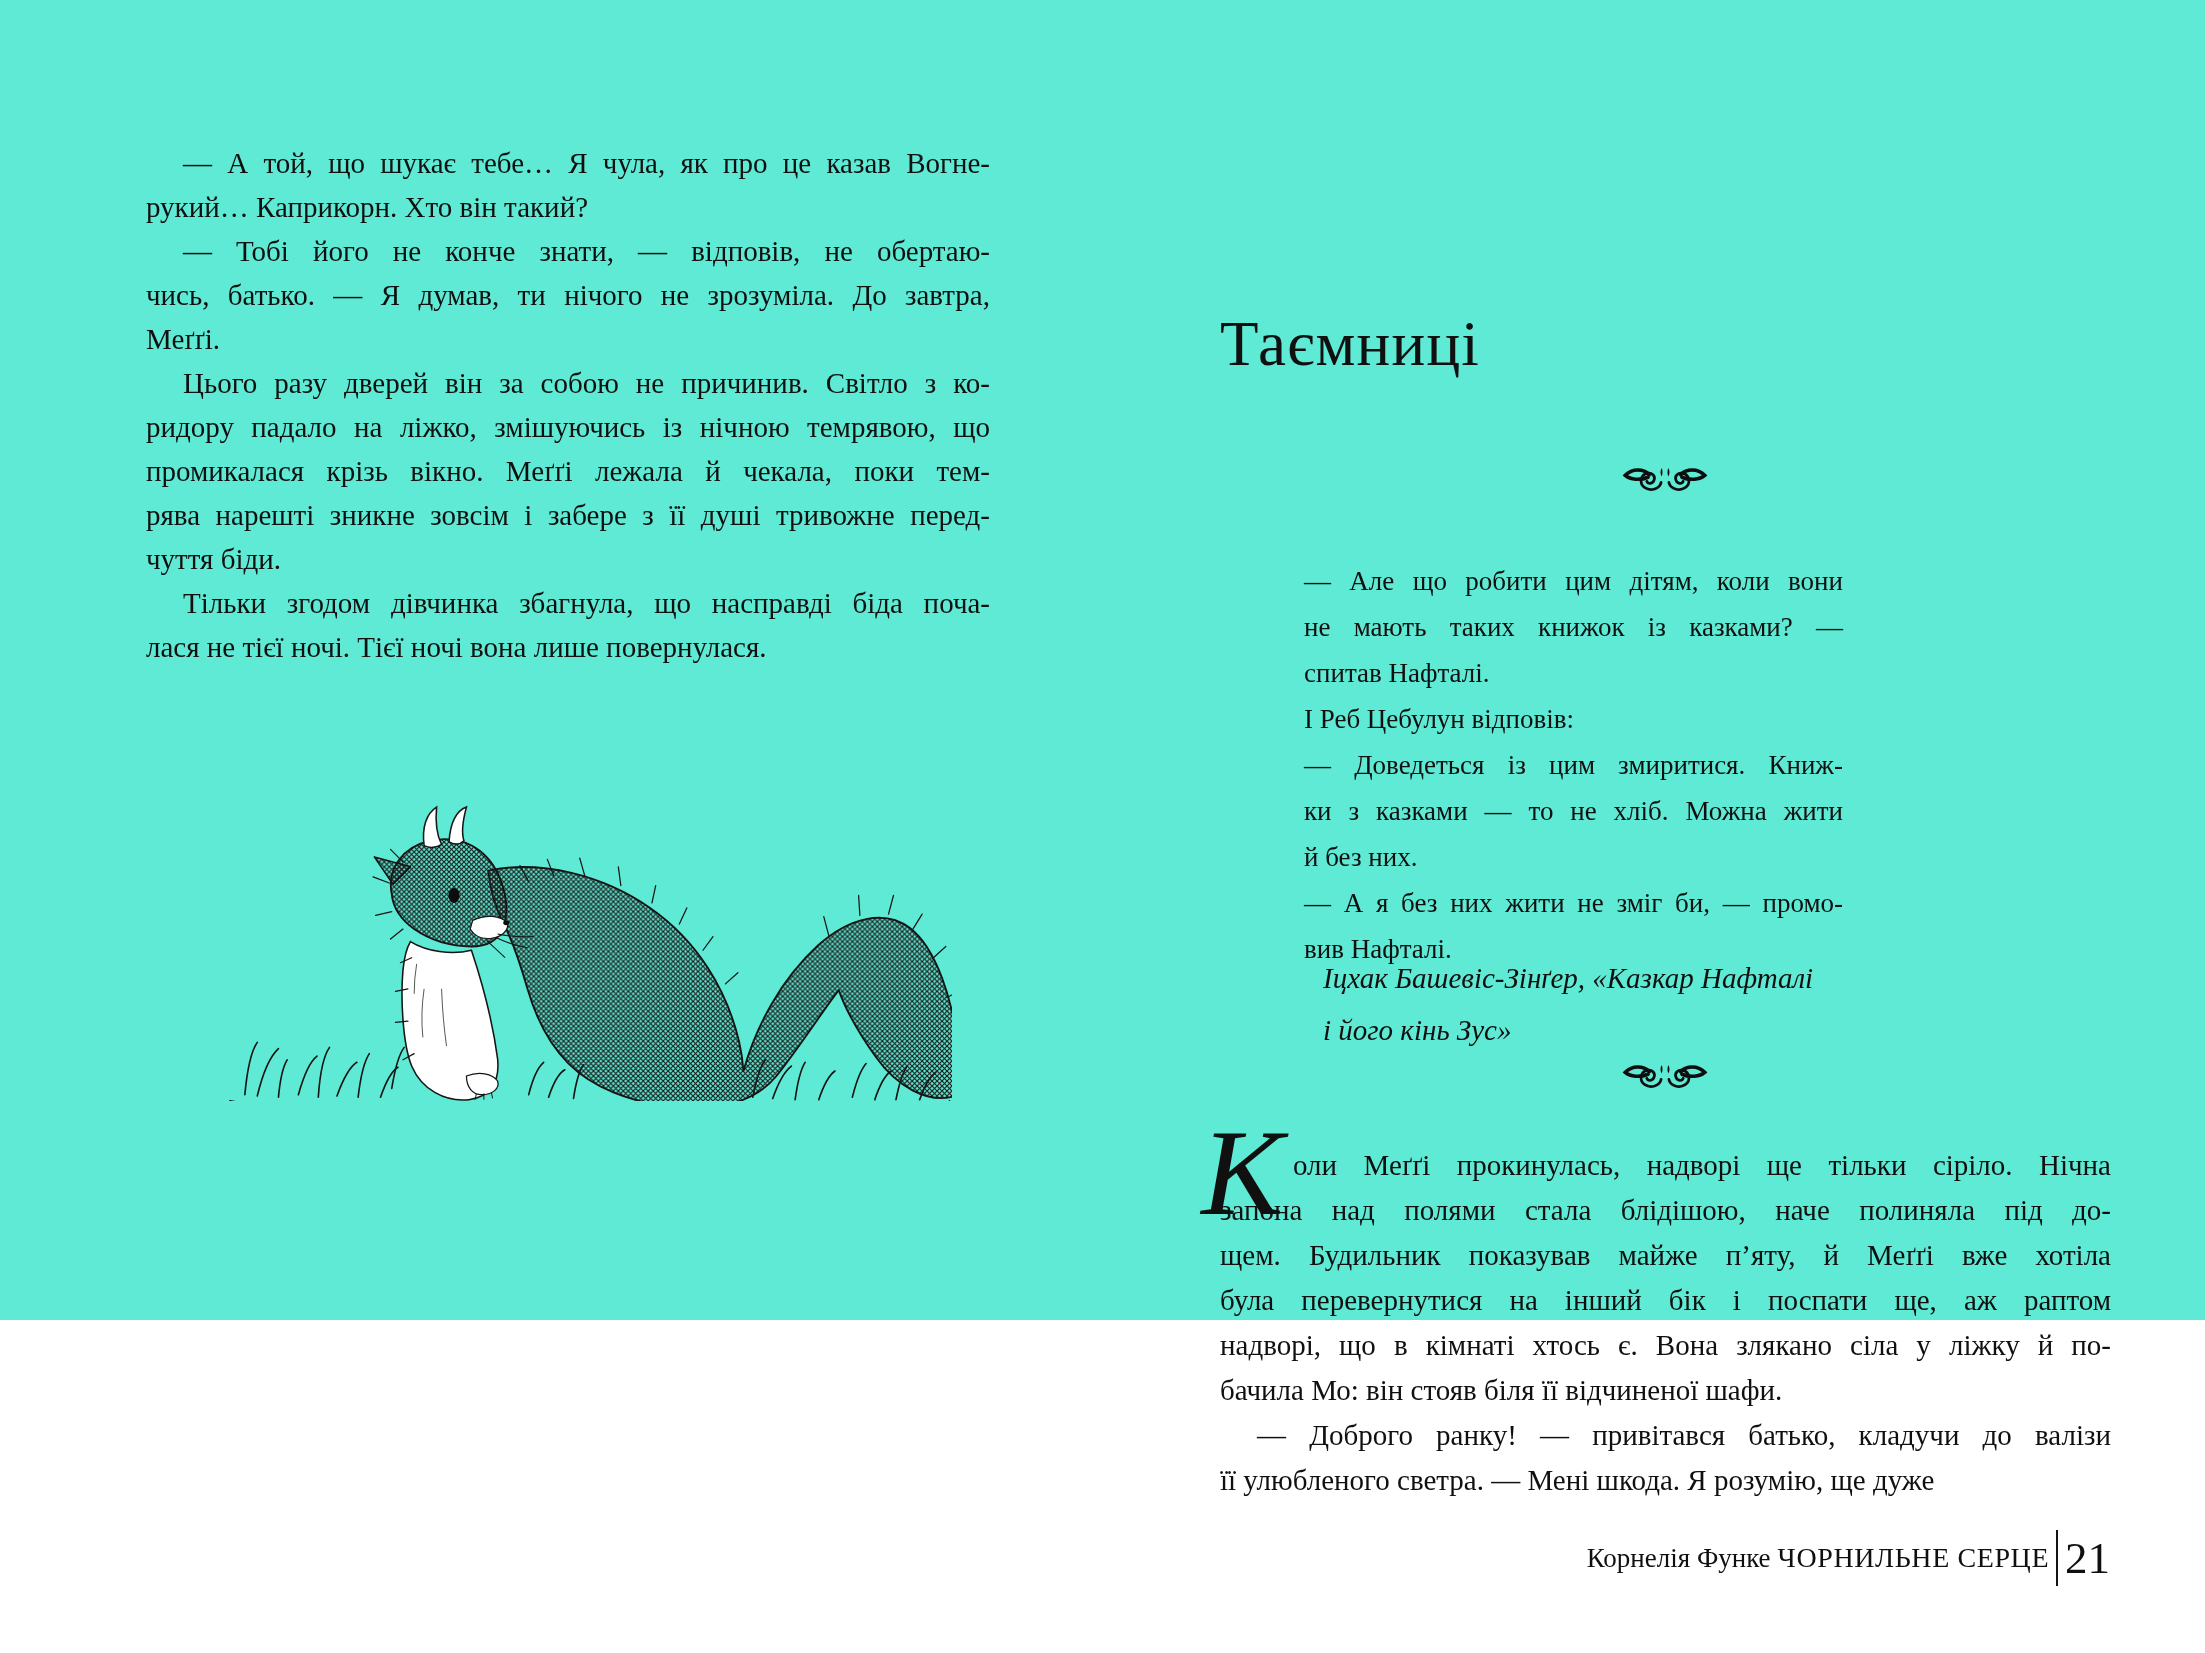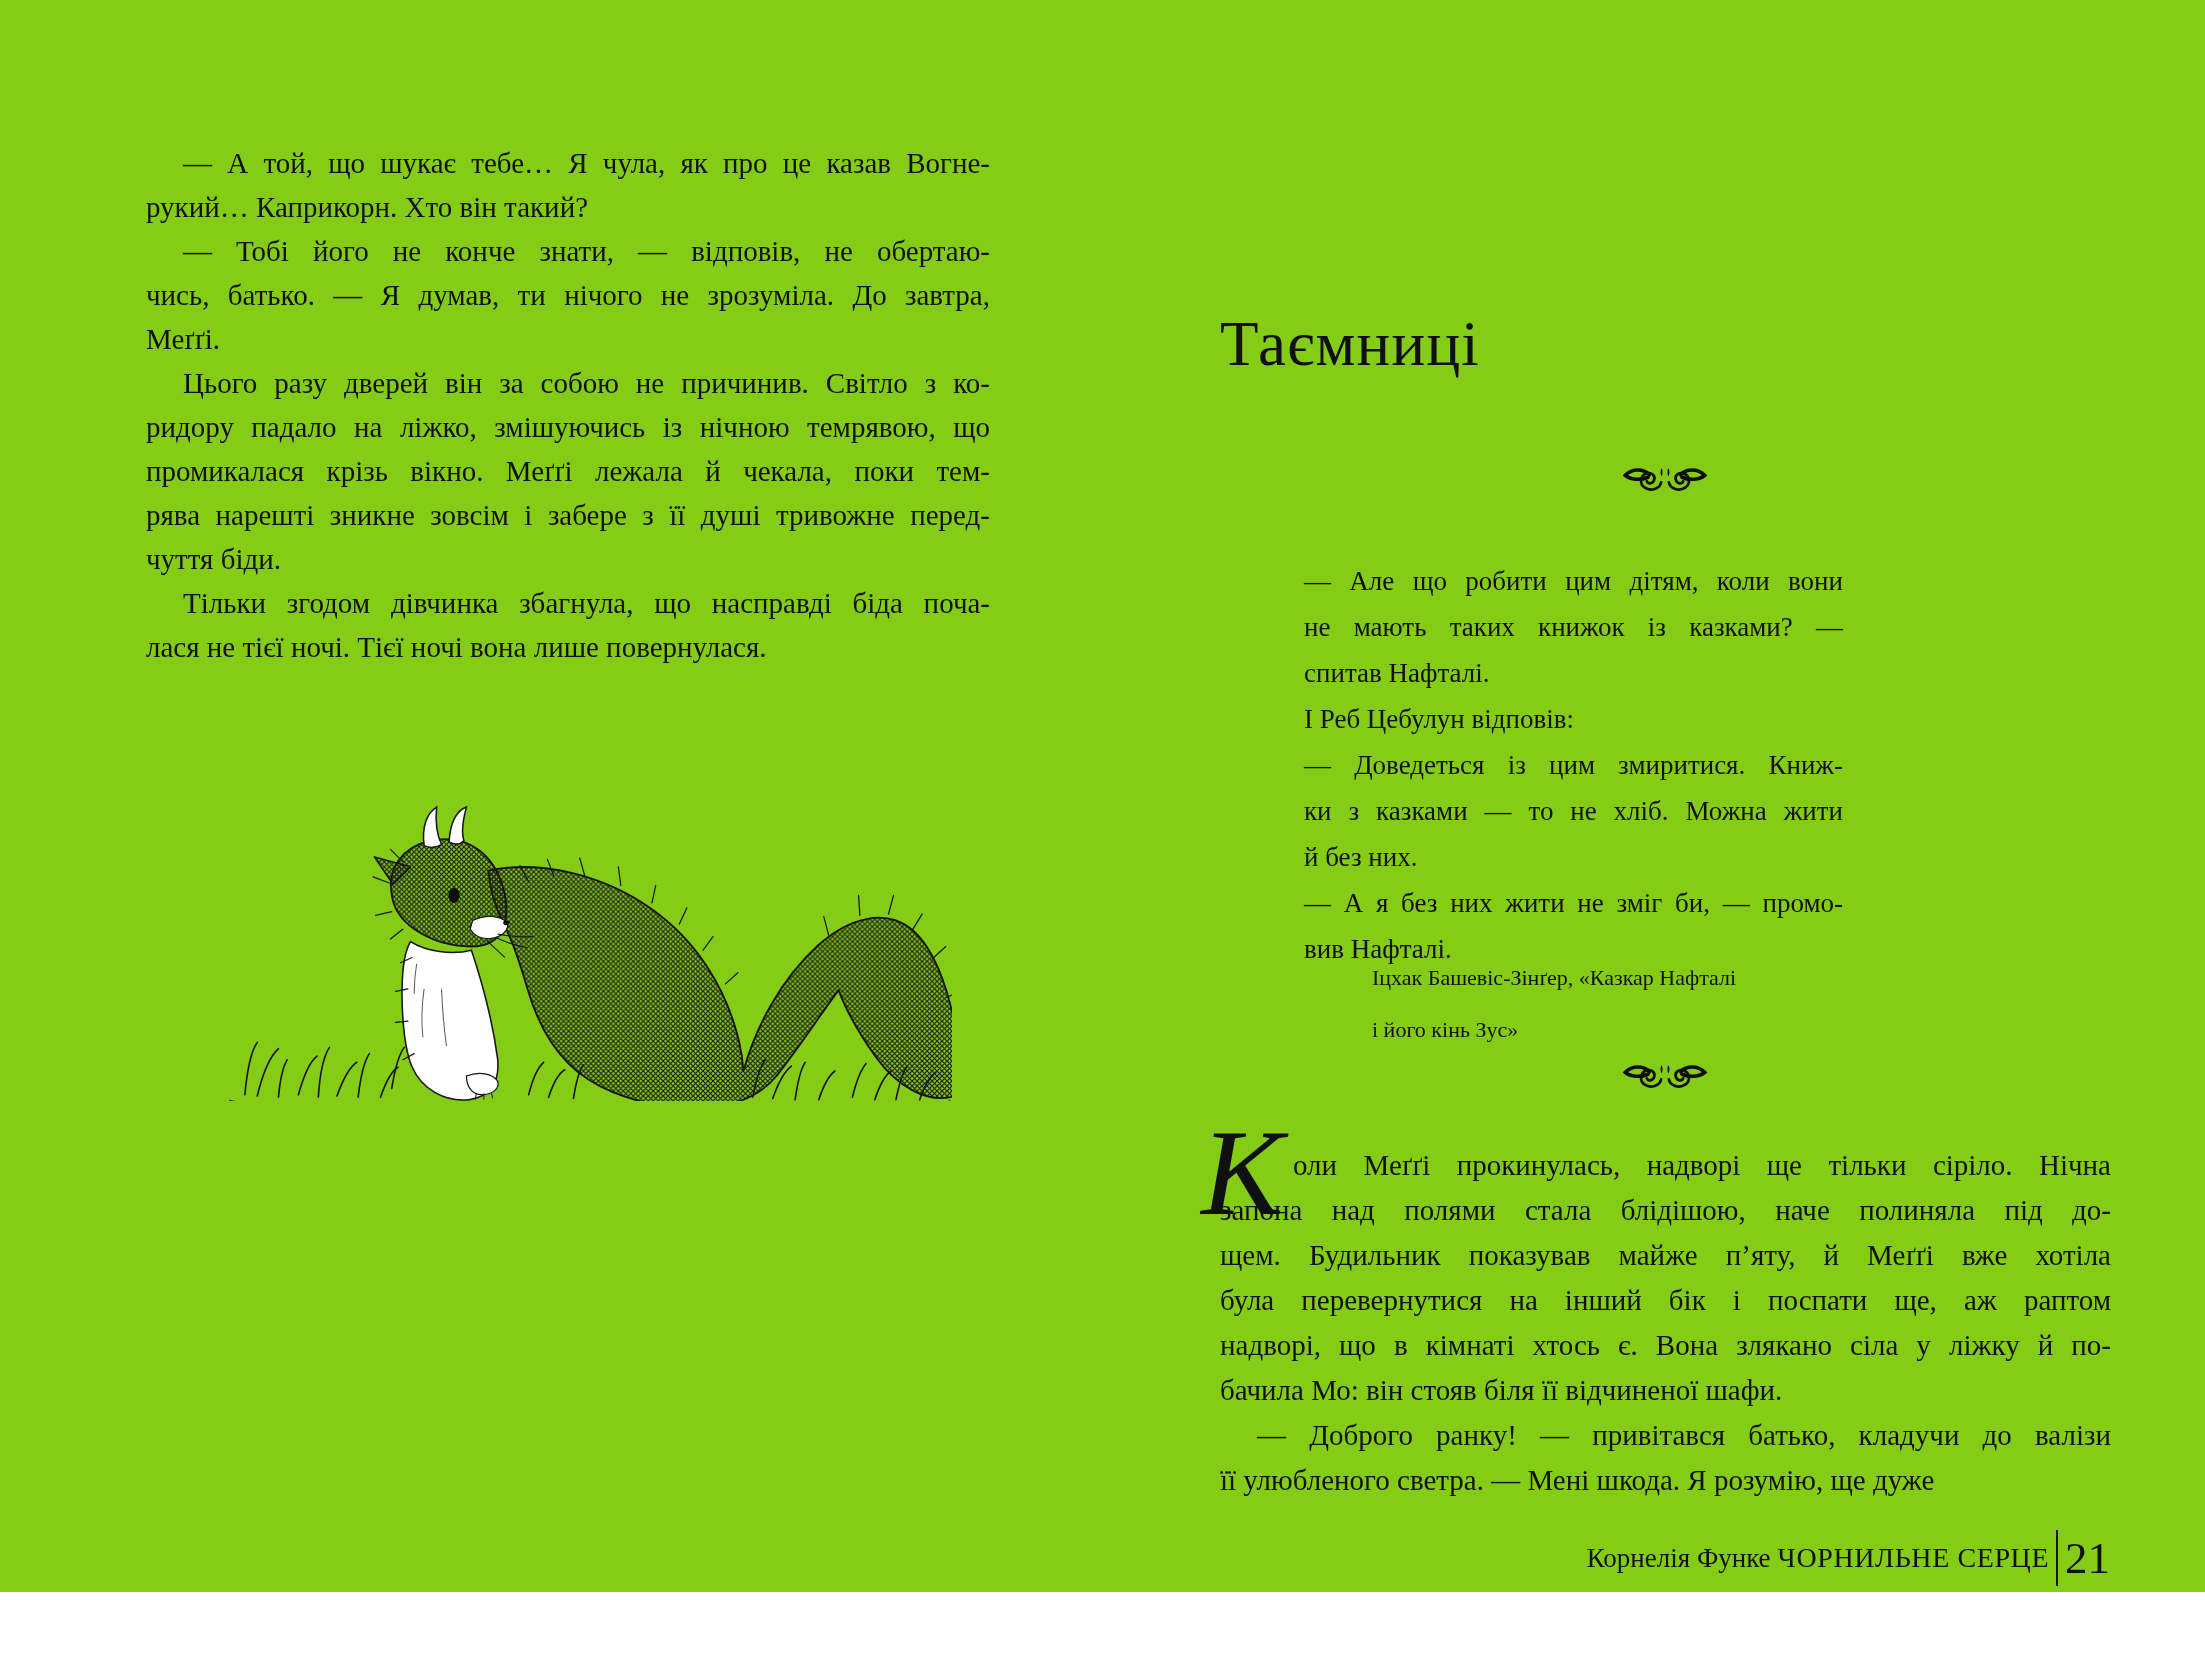--- a/index.html
+++ b/index.html
@@ -3,21 +3,21 @@
 <meta charset="utf-8">
 <style>
   html,body { margin:0; padding:0; }
   body {
     width:2205px; height:1654px;
     background:#ffffff;
     color:#101010;
     font-family:"Liberation Serif","DejaVu Serif",serif;
     overflow:hidden;
   }
-  .sheet { position:absolute; left:0; top:0; width:2205px; height:1592px; background:#84cc16; }
+  .sheet { position:absolute; left:0; top:0; width:2205px; height:1320px; background:#5eead4; }
 
   
   .textcol { position:absolute; }
   .para { margin:0; }
   .line { text-align:justify; text-align-last:left; }
   .line.just { text-align-last:justify; }
   .line.indent { text-indent:37px; }
   .line.dropcap-pad { padding-left:73px; }
   .no-just .line.just { text-align-last:left; }
 
@@ -27,21 +27,21 @@
   
   #chapter-title {
     position:absolute; left:1220px; top:310px; width:891px;
     text-align:left; font-size:63px; line-height:1.1; letter-spacing:1.2px;
   }
   .flourish { position:absolute; width:86px; height:29px; }
   #flourish-top    { left:1622px; top:466px; }
   #flourish-bottom { left:1622px; top:1063px; }
 
   #epigraph    { left:1304px; top:558px;  width:539px; font-size:27px; line-height:46px; }
-  #attribution { left:1372px; top:952px; width:573px; font-size:22px; line-height:52px; }
+  #attribution { left:1323px; top:952px; width:573px; font-size:29px; line-height:52px; font-style:italic; }
 
   #right-body { left:1220px; top:1143px; width:891px; font-size:29px; line-height:45px; }
   #drop-cap {
     position:absolute; left:-18.7px; top:-32px;
     font-size:123px; line-height:1; font-style:italic; font-weight:400;
   }
 
   
   #footer {
     position:absolute; right:95px; top:1530px;

